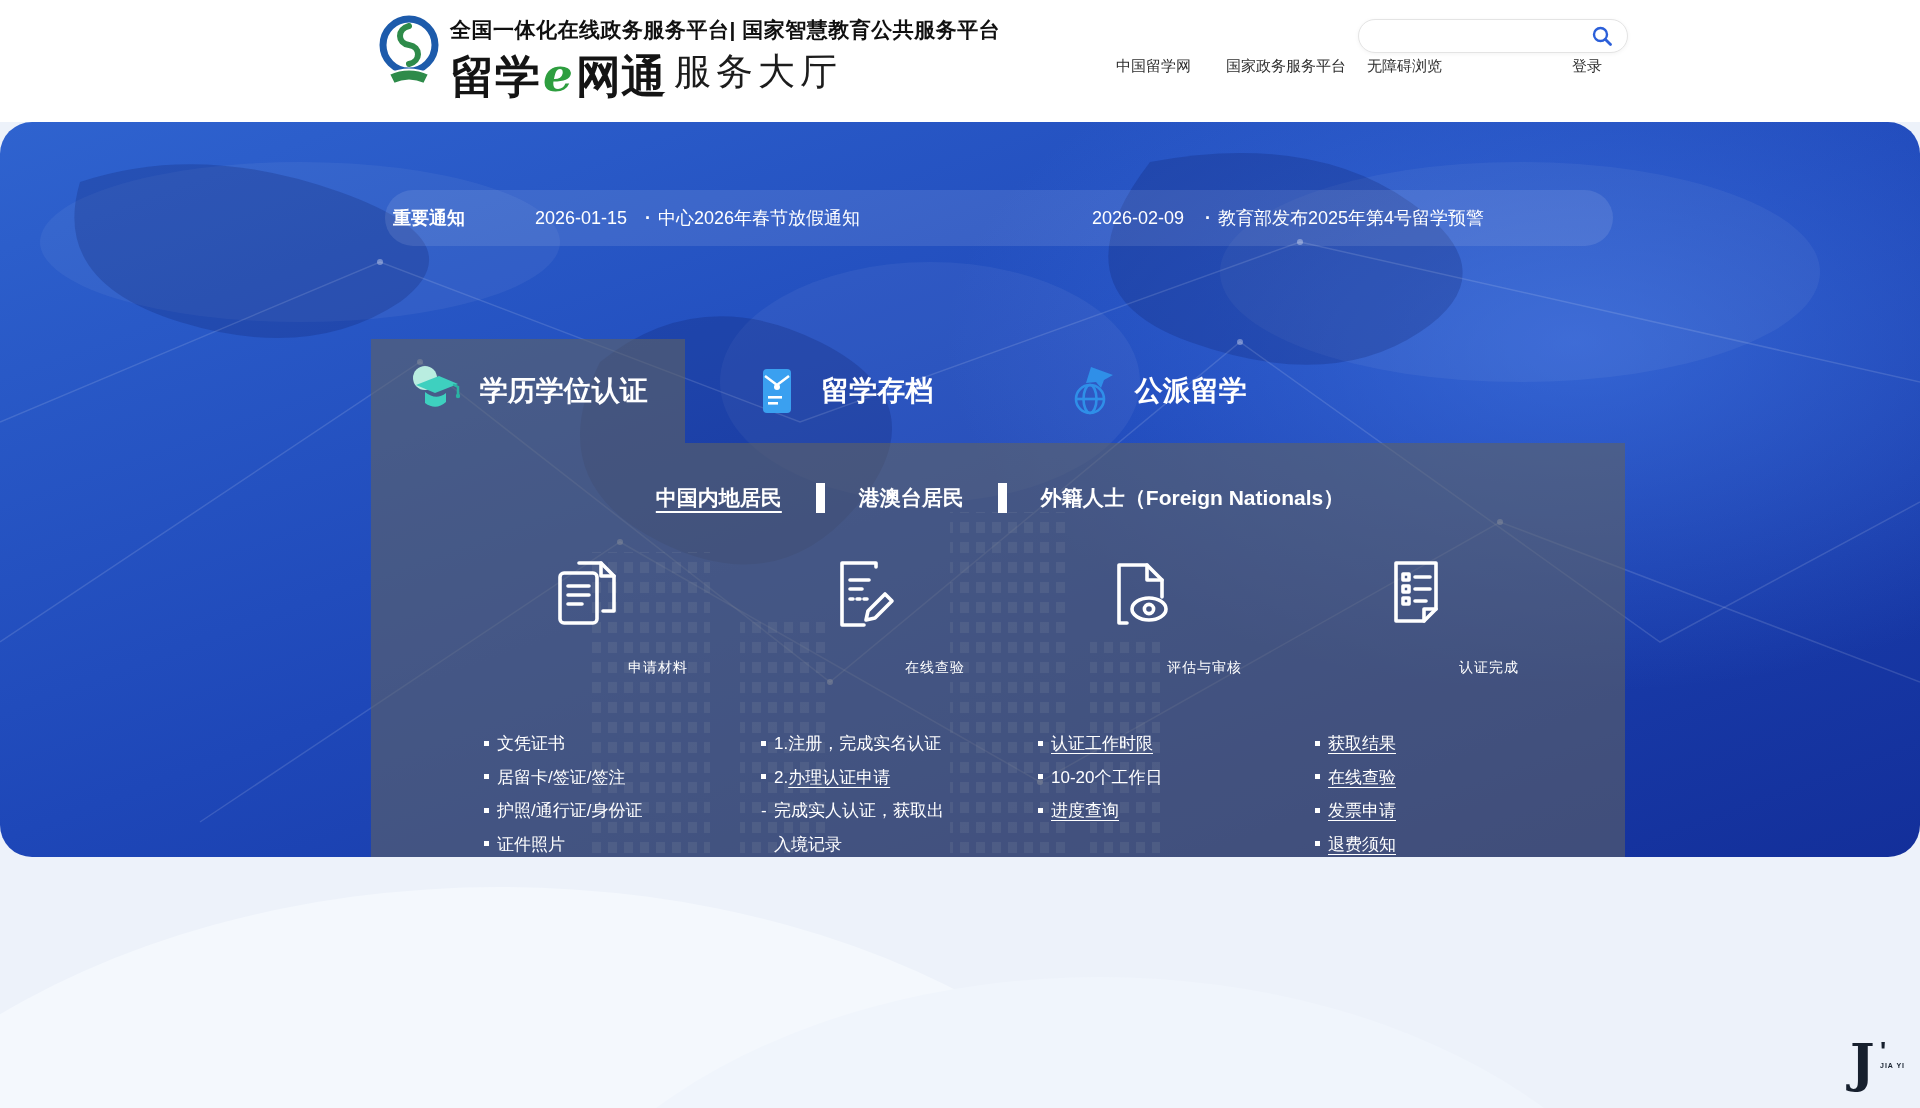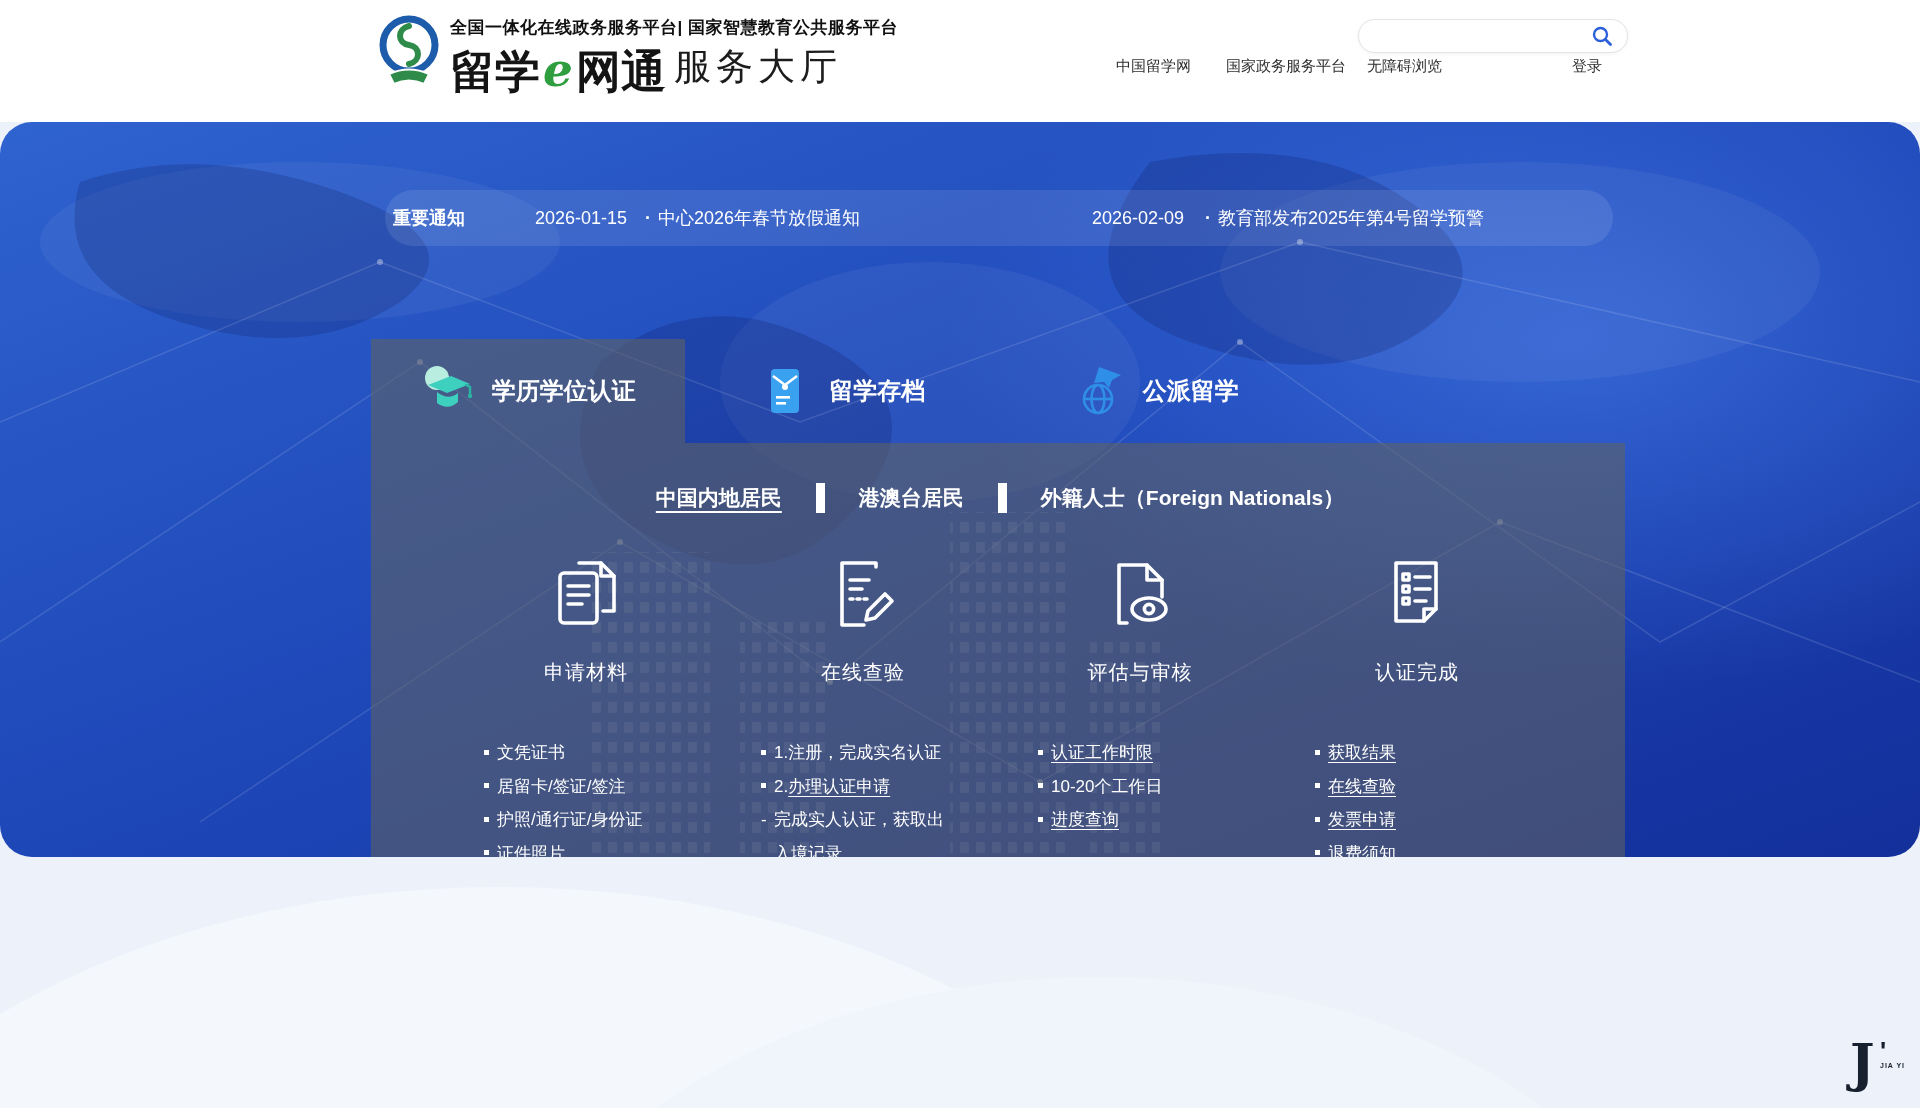--- a/index.html
+++ b/index.html
@@ -7,21 +7,21 @@
     width:1920px;height:1108px;position:relative;overflow:hidden;
     font-family:"Liberation Sans","DejaVu Sans",sans-serif;
     background:#edf2fa;
   }
   a{text-decoration:none;color:inherit}
   
   .header{position:absolute;left:0;top:0;width:1920px;height:122px;background:#fff;z-index:5}
   .logo-wrap{position:absolute;left:378px;top:12px;display:flex;align-items:flex-start}
   .logo-svg{width:62px;height:86px}
   .logo-text{margin-left:10px}
-  .platform-line{font-size:17px;font-weight:bold;color:#101010;letter-spacing:0.5px;margin-top:4px}
+  .platform-line{font-size:21px;font-weight:bold;color:#101010;letter-spacing:0.5px;margin-top:4px}
   .brand-line{display:flex;align-items:flex-start;margin-top:3px;white-space:nowrap}
   .brand-cn{font-family:"DejaVu Serif","Liberation Serif",serif;font-weight:bold;font-size:45px;color:#141414}
   .brand-e{color:#2e9e3f;font-size:47px;font-weight:bold;font-style:italic;margin:0 3px;font-family:"DejaVu Serif",serif}
   .brand-suffix{font-size:37px;color:#1c1c1c;letter-spacing:5px;margin-left:8px;font-weight:500}
   .search-box{position:absolute;left:1358px;top:19px;width:268px;height:32px;background:#fff;
     border:1px solid #e4e4e4;border-radius:17px;box-shadow:0 1px 4px rgba(0,0,0,.05)}
   .search-input{position:absolute;left:14px;top:2px;width:210px;height:26px;border:none;outline:none;font-size:14px;background:transparent}
   .search-icon{position:absolute;right:14px;top:5px;width:22px;height:22px;cursor:pointer}
   #top-nav .nav-link{position:absolute;top:57px;font-size:15px;color:#2e2e2e;cursor:pointer;white-space:nowrap}
   #top-nav .nav-link:nth-child(1){left:1116px}
@@ -41,31 +41,31 @@
   .notice-label{left:8px;font-weight:bold}
   .nd-0{left:150px}.nd-1{left:707px}
   .nl-0{left:260px}.nl-1{left:820px}
   .notice-item .notice-dot{margin-right:7px;font-weight:bold}
   .notice-item a{cursor:pointer}
   
   .tabs{position:absolute;left:371px;top:217px;height:104px;display:flex}
   .tab-cell{width:313.5px;height:104px;display:flex;align-items:center;justify-content:center;gap:16px;cursor:pointer}
   .tab-cell.active{background:rgba(97,99,97,.58)}
   .tab-cell svg{width:56px;height:56px;flex:none}
-  .tab-label{font-size:24px;font-weight:bold;color:#fff;white-space:nowrap}
+  .tab-label{font-size:28px;font-weight:bold;color:#fff;white-space:nowrap}
   
   .panel{position:absolute;left:371px;top:321px;width:1254px;height:649px;background:rgba(97,99,97,.58)}
   .subtabs{position:absolute;top:40px;left:2px;width:100%;display:flex;justify-content:center;align-items:center;gap:34px}
   .subtab{font-size:21px;font-weight:600;color:#fff;cursor:pointer;white-space:nowrap}
   .subtab.active{text-decoration:underline;text-underline-offset:6px}
   .subtab-divider{width:9px;height:30px;background:#fff}
   .steps{position:absolute;top:110px;left:113px;display:flex}
   .step-col{width:277px;position:relative}
   .step-icon{width:86px;height:86px;display:block;margin-left:59px}
-  .step-title{width:204px;text-align:center;margin-top:20px;font-size:20px;color:#fff;letter-spacing:1px}
+  .step-title{width:204px;text-align:right;margin-top:20px;font-size:14px;color:#fff;letter-spacing:1px}
   .step-list{margin:50px 0 0 0;padding:0;list-style:none}
   .step-list li{line-height:33.5px;font-size:17px;color:#fff;white-space:nowrap}
   .mk{display:inline-block;width:13px;color:#fff}
   .mk-sq::before{content:"";display:inline-block;width:5px;height:5px;background:#fff;vertical-align:middle;margin-bottom:3px}
   .mk-dash::before{content:"-"}
   .u{text-decoration:underline;text-underline-offset:4px;cursor:pointer}
   
   .footer-area{position:absolute;left:0;top:857px;width:1920px;height:251px;background:#edf2fa;overflow:hidden}
   .swoosh1,.swoosh2{position:absolute;border-radius:50%;background:#f4f8fd}
   .swoosh1{width:1500px;height:1000px;left:-250px;top:30px}

